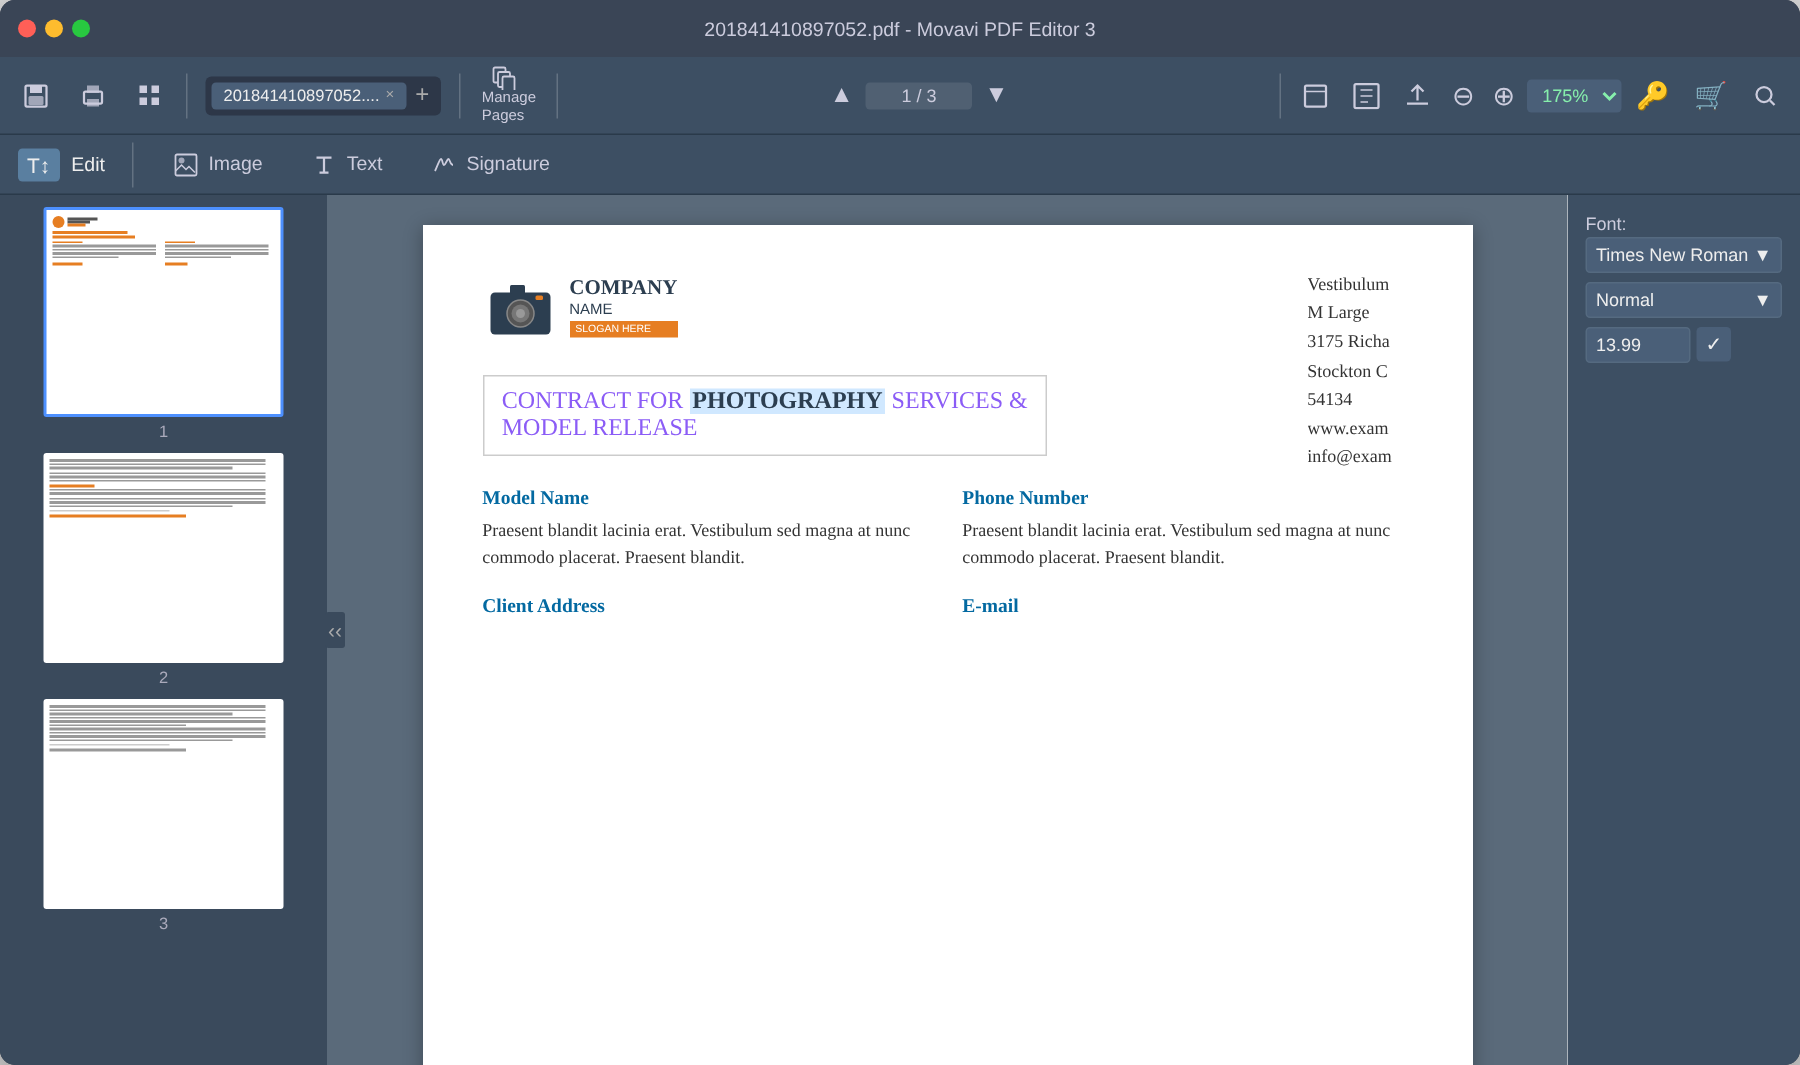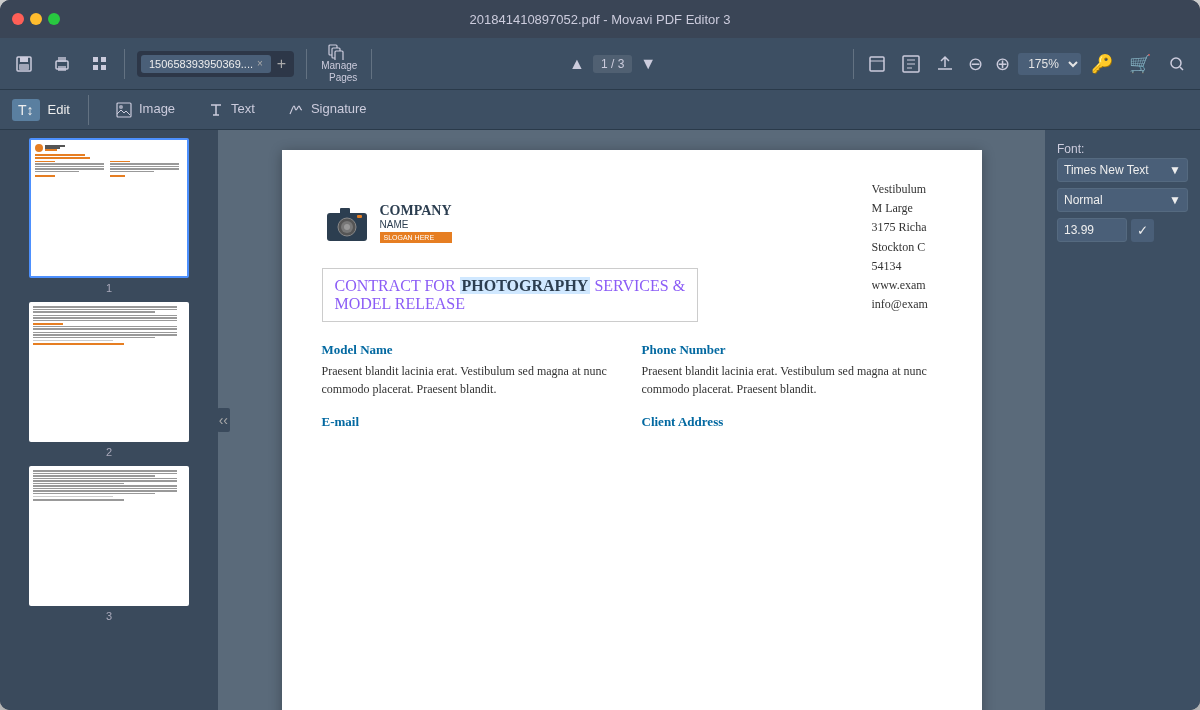--- a/index.html
+++ b/index.html
@@ -137,41 +137,41 @@
       border: none;
       color: #ccd;
       font-size: 16px;
       cursor: pointer;
       padding: 4px;
     }
     .page-info {
       color: #ccd;
       font-size: 12px;
       background: rgba(255,255,255,0.1);
-      padding: 2px 8px;
+      padding: 2px 24px;
       border-radius: 3px;
     }
 
     .nav-right {
       display: flex;
       align-items: center;
       gap: 4px;
     }
     .zoom-btn {
       background: transparent;
       border: none;
       color: #ccd;
       font-size: 18px;
       cursor: pointer;
       padding: 4px;
     }
     .zoom-select {
       background: #4a5f78;
       border: none;
-      color: #e5e5e5;
+      color: #86efac;
       font-size: 12px;
       padding: 3px 6px;
       border-radius: 3px;
       cursor: pointer;
     }
 
     
     .edit-toolbar {
       background: #3d4f63;
       height: 40px;
@@ -318,21 +318,20 @@
       border-radius: 3px;
       width: 70px;
     }
 
     
     .logo-area {
       display: flex;
       align-items: center;
       gap: 8px;
       margin-bottom: 20px;
-      margin-top: 18px;
     }
     .logo-icon {
       width: 50px;
       height: 50px;
       position: relative;
     }
     .company-name-text {
       display: flex;
       flex-direction: column;
     }
@@ -462,35 +461,35 @@
         <rect x="11" y="3" width="5" height="5" fill="#ccd"></rect>
         <rect x="3" y="11" width="5" height="5" fill="#ccd"></rect>
         <rect x="11" y="11" width="5" height="5" fill="#ccd"></rect>
       </svg>
     </button>
 
     <div class="toolbar-divider"></div>
 
     <div class="tab-section">
       <div class="tab-file">
-        <span>150658393950369....</span>
+        <span>201841410897052....</span>
         <span class="close-x">×</span>
       </div>
       <span class="tab-add">+</span>
     </div>
 
     <div class="toolbar-divider"></div>
 
     <div class="manage-pages">
       <svg width="22" height="16" viewBox="0 0 22 16" fill="none">
         <rect x="1" y="1" width="8" height="10" rx="1" stroke="#ccd" stroke-width="1.2" fill="none"></rect>
         <rect x="4" y="4" width="8" height="10" rx="1" stroke="#ccd" stroke-width="1.2" fill="#3d4f63"></rect>
         <rect x="7" y="7" width="8" height="10" rx="1" stroke="#ccd" stroke-width="1.2" fill="#3d4f63"></rect>
       </svg>
-      <span style="white-space:pre-wrap;text-align:right;line-height:1.2;">Manage
+      <span style="white-space:pre-wrap;text-align:left;line-height:1.2;">Manage
 Pages</span>
     </div>
 
     <div class="toolbar-divider"></div>
 
     <div class="nav-center">
       <button class="nav-btn">▲</button>
       <span class="page-info">
         <span>1</span>
         <span> / </span>
@@ -721,44 +720,44 @@
             <div class="form-content">Praesent blandit lacinia erat. Vestibulum sed magna at nunc commodo placerat. Praesent blandit.</div>
           </div>
           <div>
             <div class="form-label">Phone Number</div>
             <div class="form-content">Praesent blandit lacinia erat. Vestibulum sed magna at nunc commodo placerat. Praesent blandit.</div>
           </div>
         </div>
 
         <div class="form-row">
           <div>
+            <div class="form-label">Client Address</div>
+          </div>
+          <div>
             <div class="form-label">E-mail</div>
-          </div>
-          <div>
-            <div class="form-label">Client Address</div>
           </div>
         </div>
 
       </div>
     </div>
 
     <div class="right-panel">
       <div>
         <div class="panel-label">Font:</div>
         <div class="font-select">
-          <span>Times New Text</span>
+          <span>Times New Roman</span>
           <span>▼</span>
         </div>
         <div style="margin-top:6px;">
           <div class="font-select">
             <span>Normal</span>
             <span>▼</span>
           </div>
         </div>
-        <div style="margin-top:6px;display:flex;align-items:flex-end;gap:4px;">
+        <div style="margin-top:6px;display:flex;align-items:flex-start;gap:4px;">
           <input class="font-input" type="text" value="13.99" style="">
           <button style="background:#4a5f78;border:none;color:#eee;padding:4px 6px;border-radius:3px;cursor:pointer;">✓</button>
         </div>
       </div>
     </div>
 
   </div>
 </div>
 
 </body></html>

